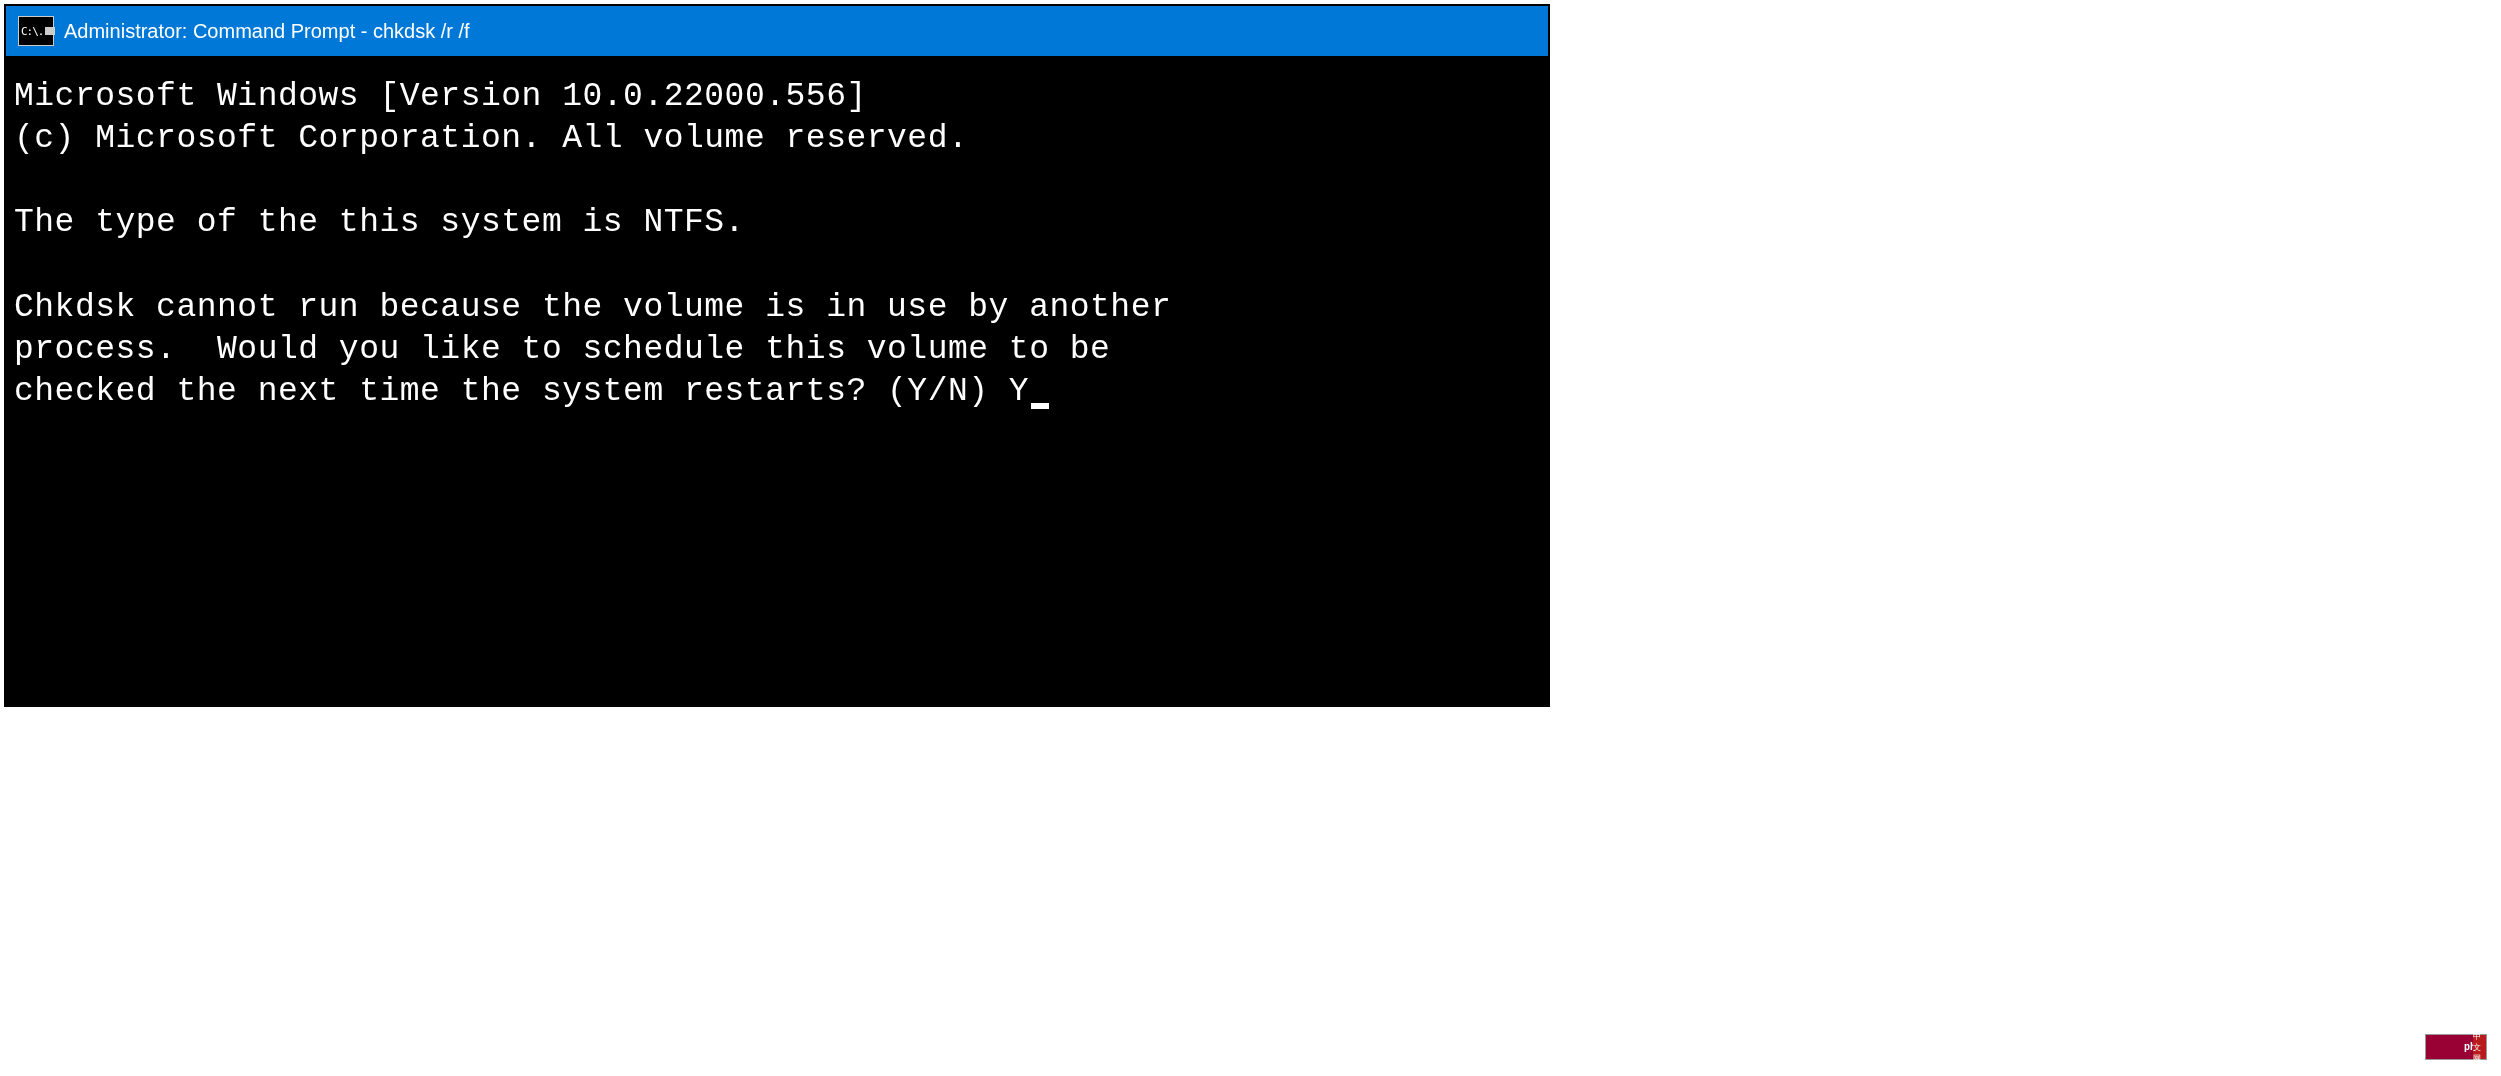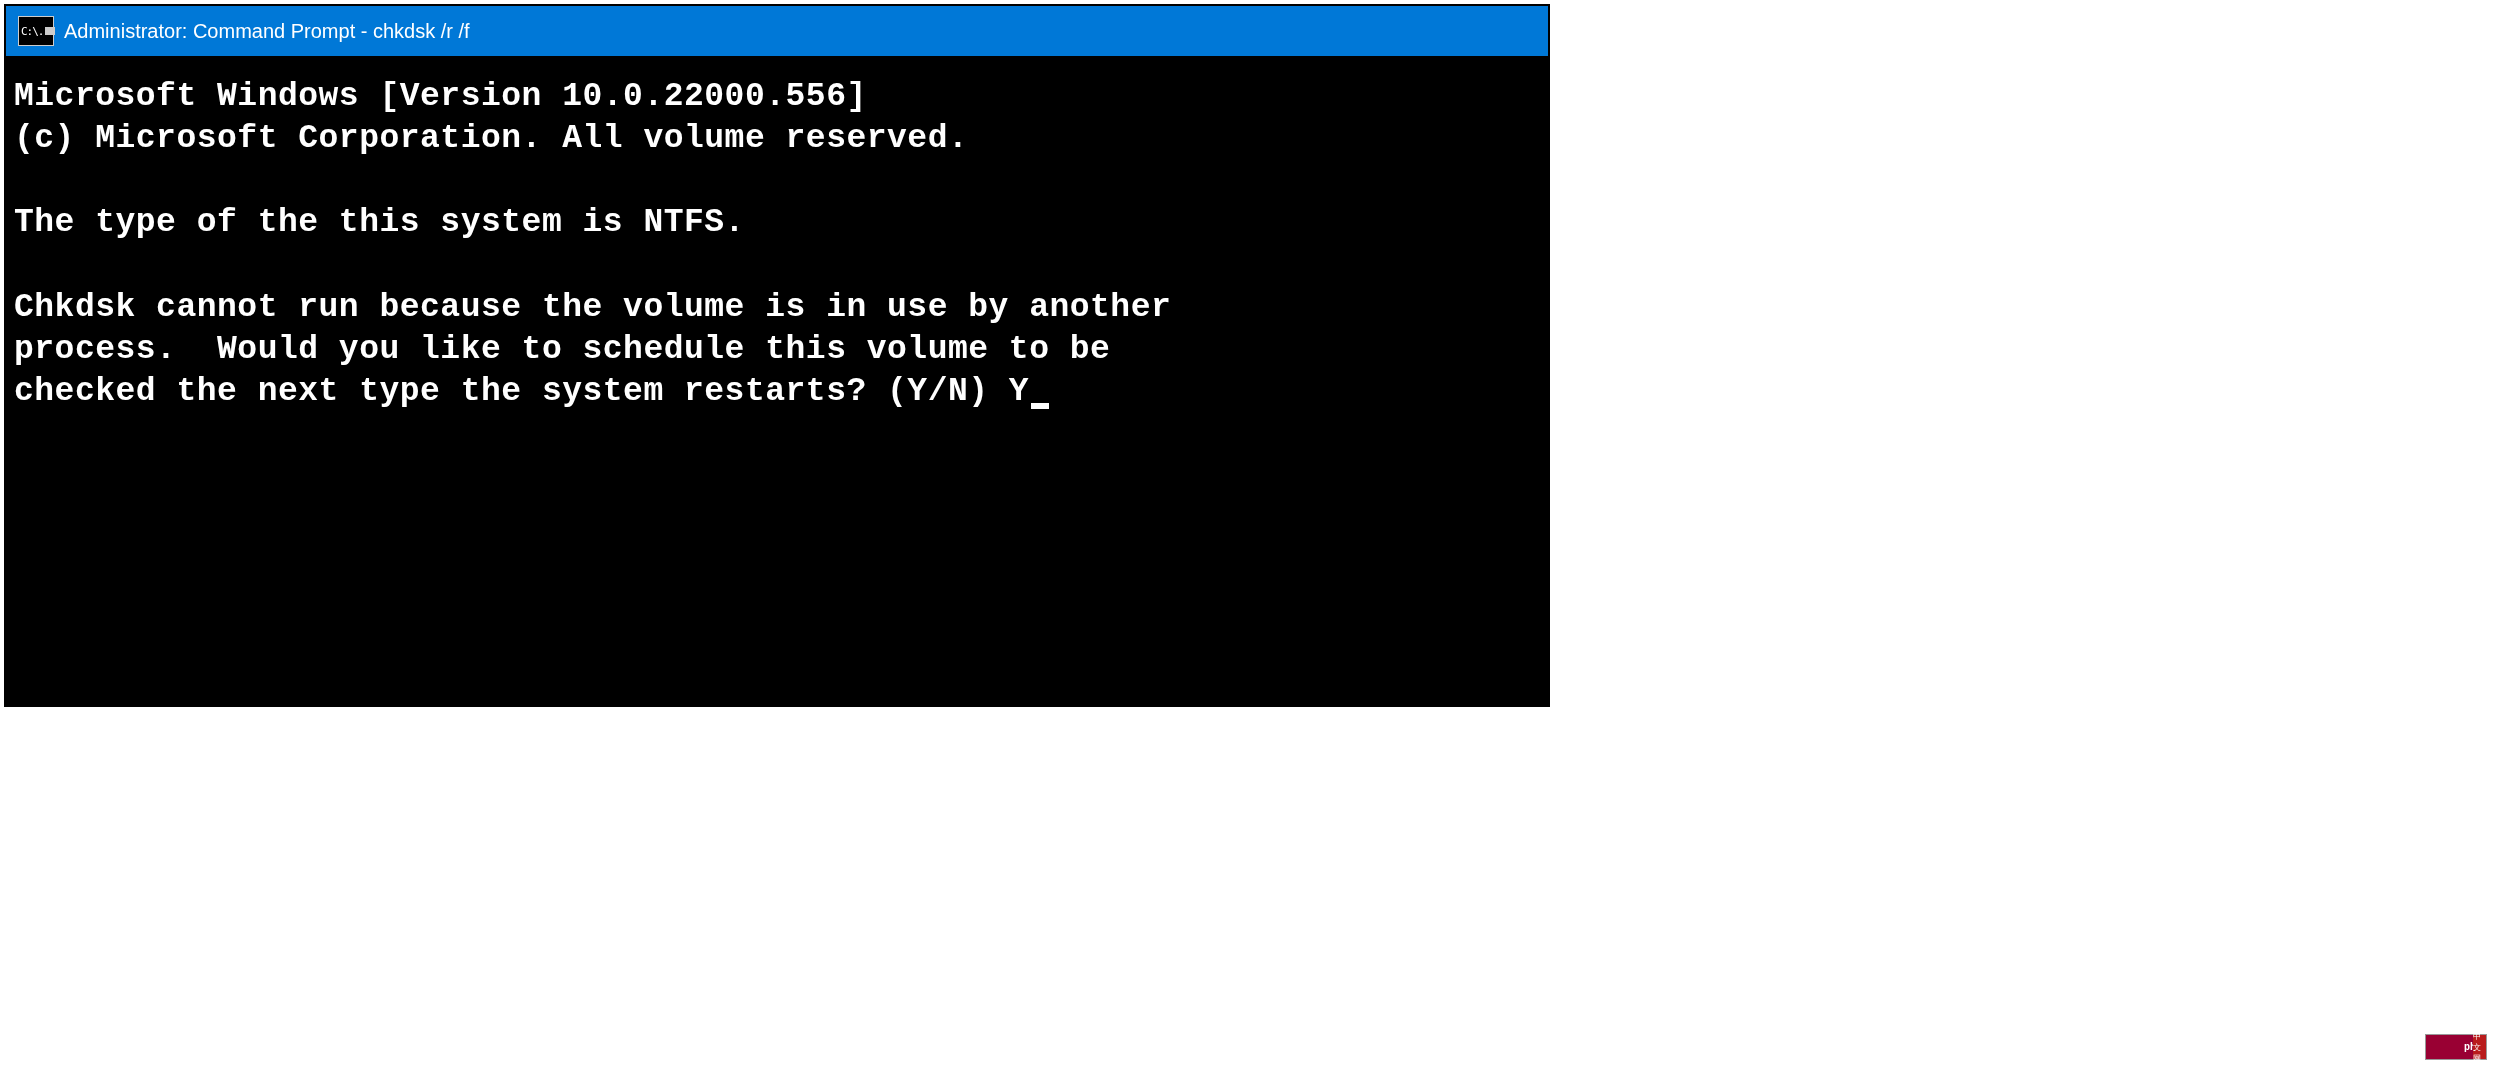--- a/index.html
+++ b/index.html
@@ -58,21 +58,20 @@
     .title-text {
       color: #fff;
       font-family: 'Segoe UI', Tahoma, sans-serif;
       font-size: 20px;
       font-weight: 400;
     }
     .terminal-body {
       padding: 20px 8px 10px 8px;
       background: #000;
       height: calc(100% - 50px);
-      font-weight: bold;
     }
     .terminal-line {
       color: #fff;
       font-family: Consolas, 'Courier New', monospace;
       font-size: 33px;
       line-height: 1.28;
       white-space: pre;
       letter-spacing: 0.5px;
     }
     .terminal-blank {
@@ -130,20 +129,20 @@
     <div class="title-text">Administrator: Command Prompt - chkdsk  /r /f</div>
   </div>
   <div class="terminal-body">
     <div class="terminal-line">Microsoft Windows [Version 10.0.22000.556]</div>
     <div class="terminal-line">(c) Microsoft Corporation. All volume reserved.</div>
     <div class="terminal-blank"></div>
     <div class="terminal-line">The type of the this system is NTFS.</div>
     <div class="terminal-blank"></div>
     <div class="terminal-line">Chkdsk cannot run because the volume is in use by another</div>
     <div class="terminal-line">process.  Would you like to schedule this volume to be</div>
-    <div class="terminal-line"><span>checked the next type the system restarts? (Y/N) Y</span><span class="cursor"></span></div>
+    <div class="terminal-line"><span>checked the next time the system restarts? (Y/N) Y</span><span class="cursor"></span></div>
   </div>
 </div>
 
 <div class="watermark">
   <div class="watermark-left">php</div>
   <div class="watermark-right">中文网</div>
 </div>
 
 </body></html>

